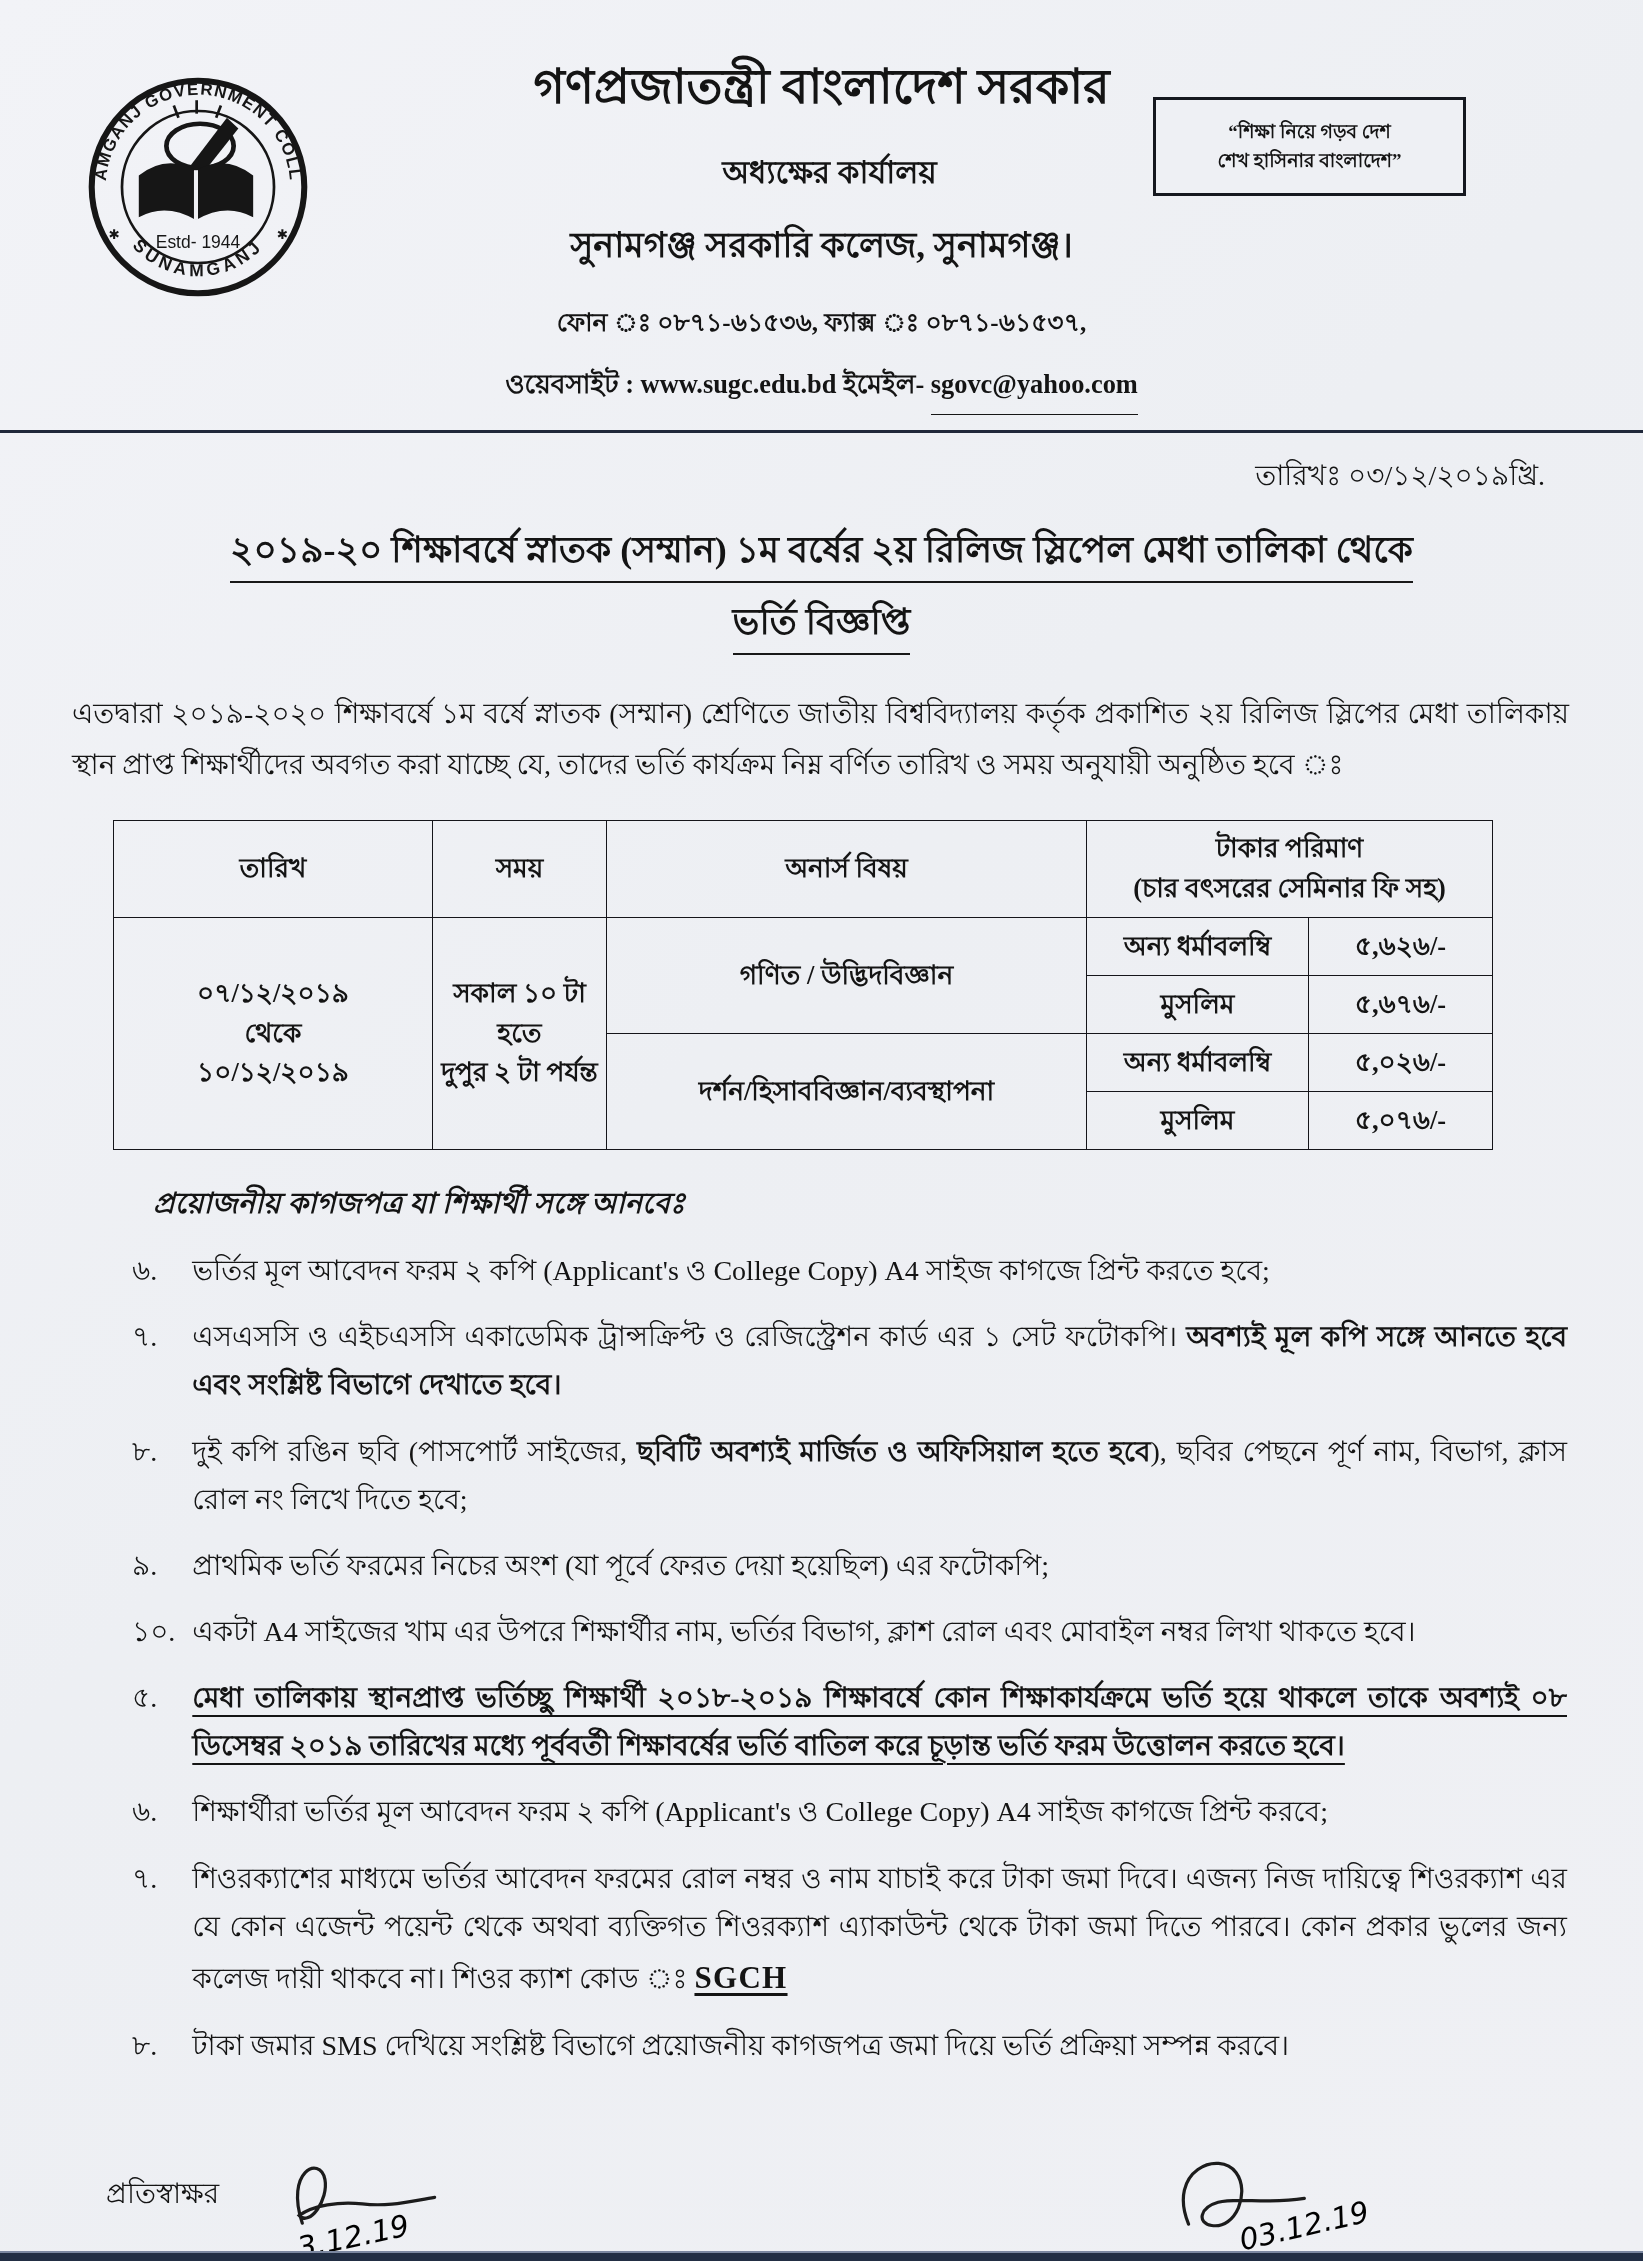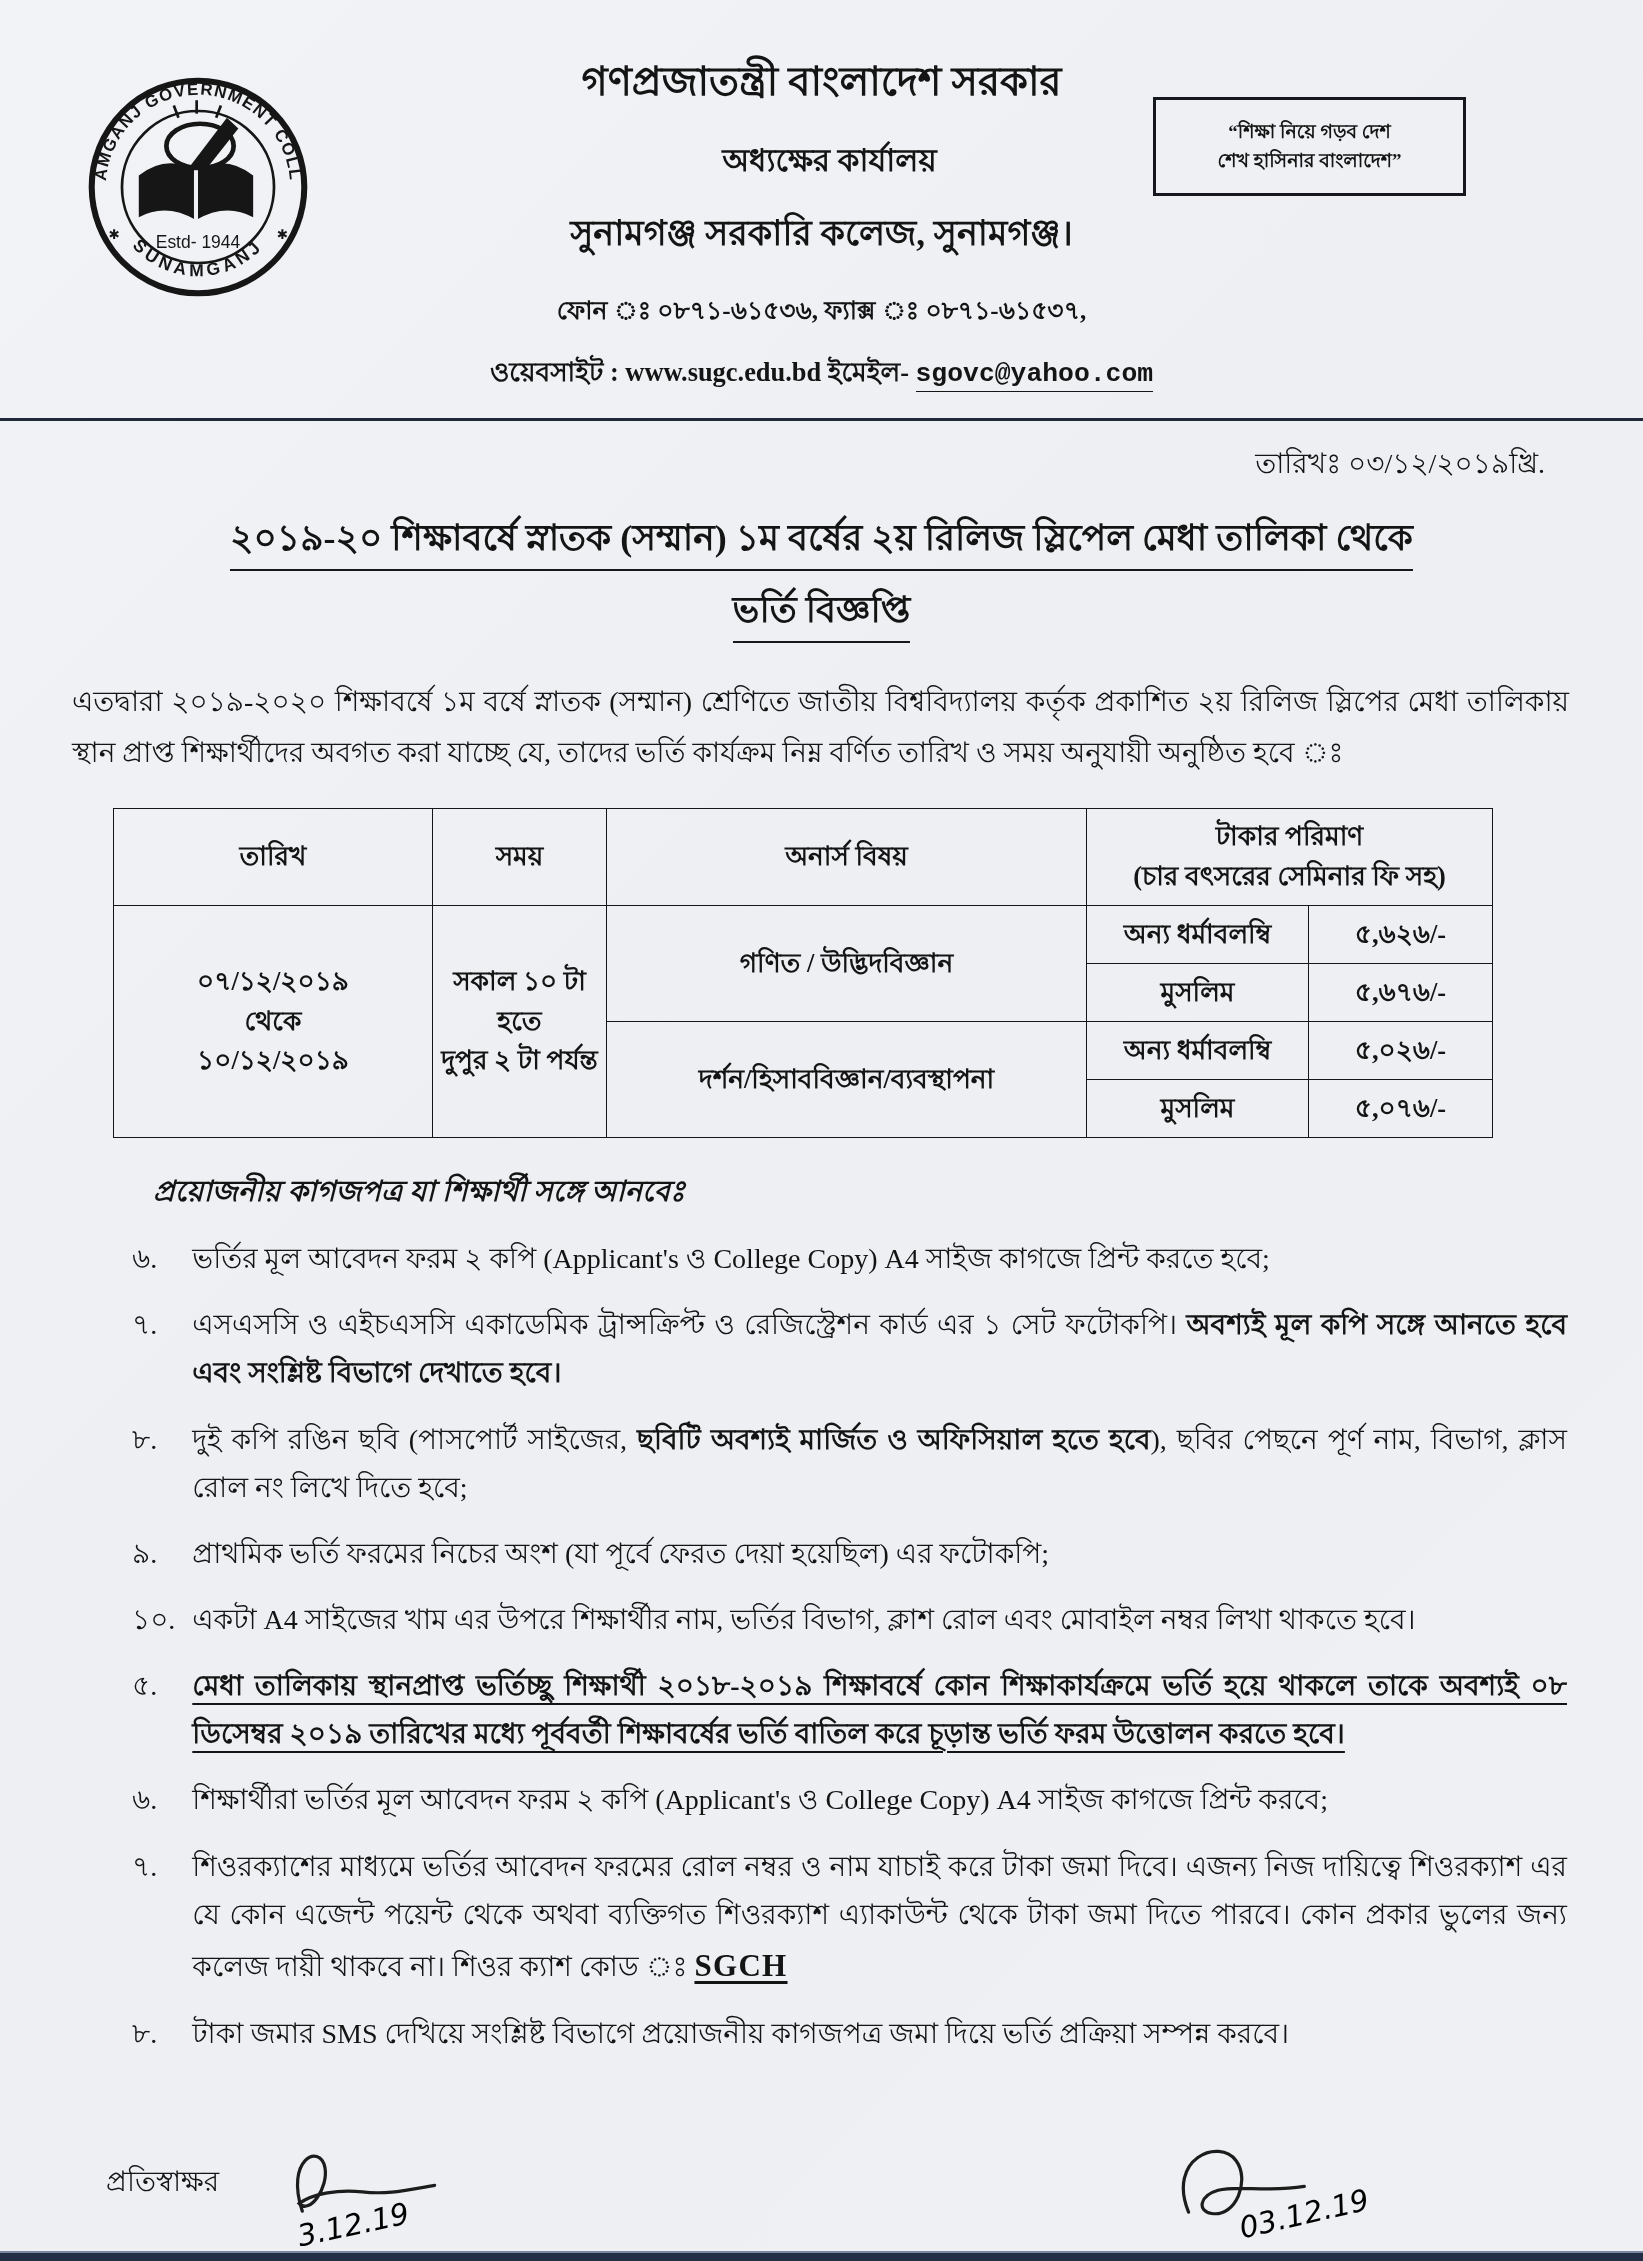--- a/index.html
+++ b/index.html
@@ -5,26 +5,26 @@
   * { margin:0; padding:0; box-sizing:border-box; }
   html,body { background:#d8dade; }
   body { font-family:"Liberation Serif","DejaVu Serif",serif; color:#141414; }
   .page{
     position:relative; width:1643px; height:2261px; margin:0 auto;
     background:linear-gradient(135deg,#f2f3f7 0%,#edeff3 45%,#eff0f4 100%);
     overflow:hidden;
   }
   
   .header{ padding-top:50px; text-align:center; }
-  .h-govt{ font-size:40px; font-weight:bold; }
+  .h-govt{ font-size:48px; font-weight:bold; }
   .h-office{ font-size:31px; font-weight:bold; margin-top:19.3px;padding-left:16px; }
   .h-college{ font-size:35px; font-weight:bold; margin-top:18px; }
   .h-phone{ font-size:25px; font-weight:bold; margin-top:26px; }
   .h-web{ font-size:26.4px; font-weight:bold; margin-top:18px; }
-  .h-web .u{ border-bottom:1.9px solid #161616; padding-bottom:2px;font-family:Liberation Mono, monospace; }
+  .h-web .u{ border-bottom:1.9px solid #161616; padding-bottom:15px; }
   .divider{ margin-top:22px; border-top:3.2px solid #20283a; width:100%; }
   
   .logo{ position:absolute; left:87px; top:76px; width:222px; height:222px; }
   
   .slogan{
     position:absolute; right:177px; top:97px; width:313px;
     border:3.9px solid #15181f; padding:17px 11.6px; text-align:center;
     font-size:19px; font-weight:bold; line-height:1.55; background:#eef0f4;
   }
   

